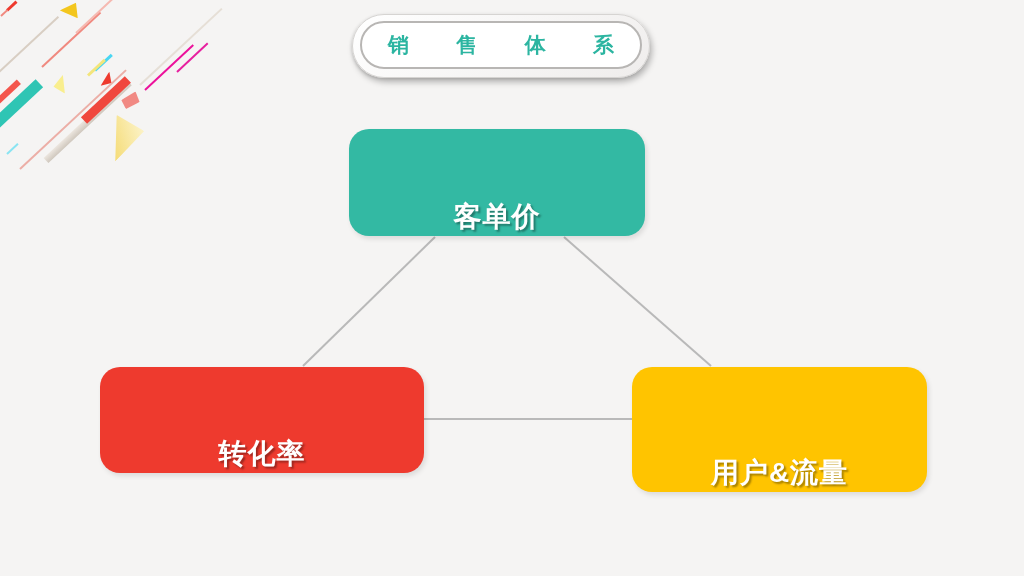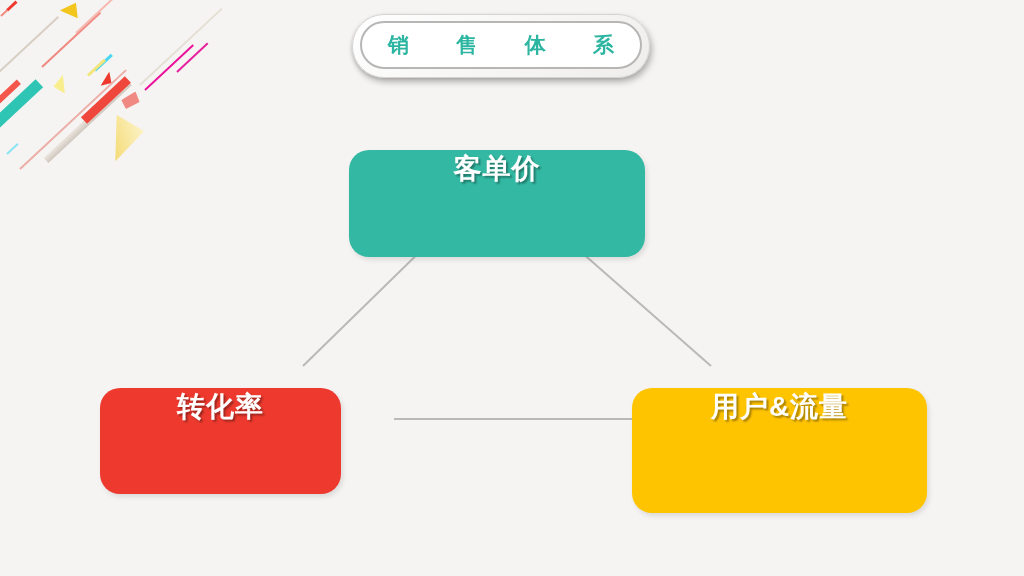--- a/index.html
+++ b/index.html
@@ -57,26 +57,25 @@
     font-size:21px;font-weight:bold;
   }
 
   
   .connectors{position:absolute;left:0;top:0;width:1024px;height:576px;}
   .connectors line{stroke:#b9b9b9;stroke-width:2;}
 
   
   .node{
     position:absolute;border-radius:20px;
-    display:flex;align-items:flex-start;justify-content:center;
+    display:flex;align-items:flex-end;justify-content:center;
     box-shadow:2px 3px 5px rgba(0,0,0,0.10);
-    margin-top:21px;
   }
   .node-top  {left:349px;top:129px;width:296px;height:107px;}
-  .node-left {left:100px;top:367px;width:241px;height:106px;}
+  .node-left {left:100px;top:367px;width:324px;height:106px;}
   .node-right{left:632px;top:367px;width:295px;height:125px;}
   .node-label{
     color:#fff;font-size:28px;font-weight:bold;letter-spacing:1px;
     text-shadow:2px 2px 2px rgba(0,0,0,0.35);
   }
 </style>
 </head>
 <body>
 
 <div class="slide" style="background-color: rgb(245, 244, 243);">

